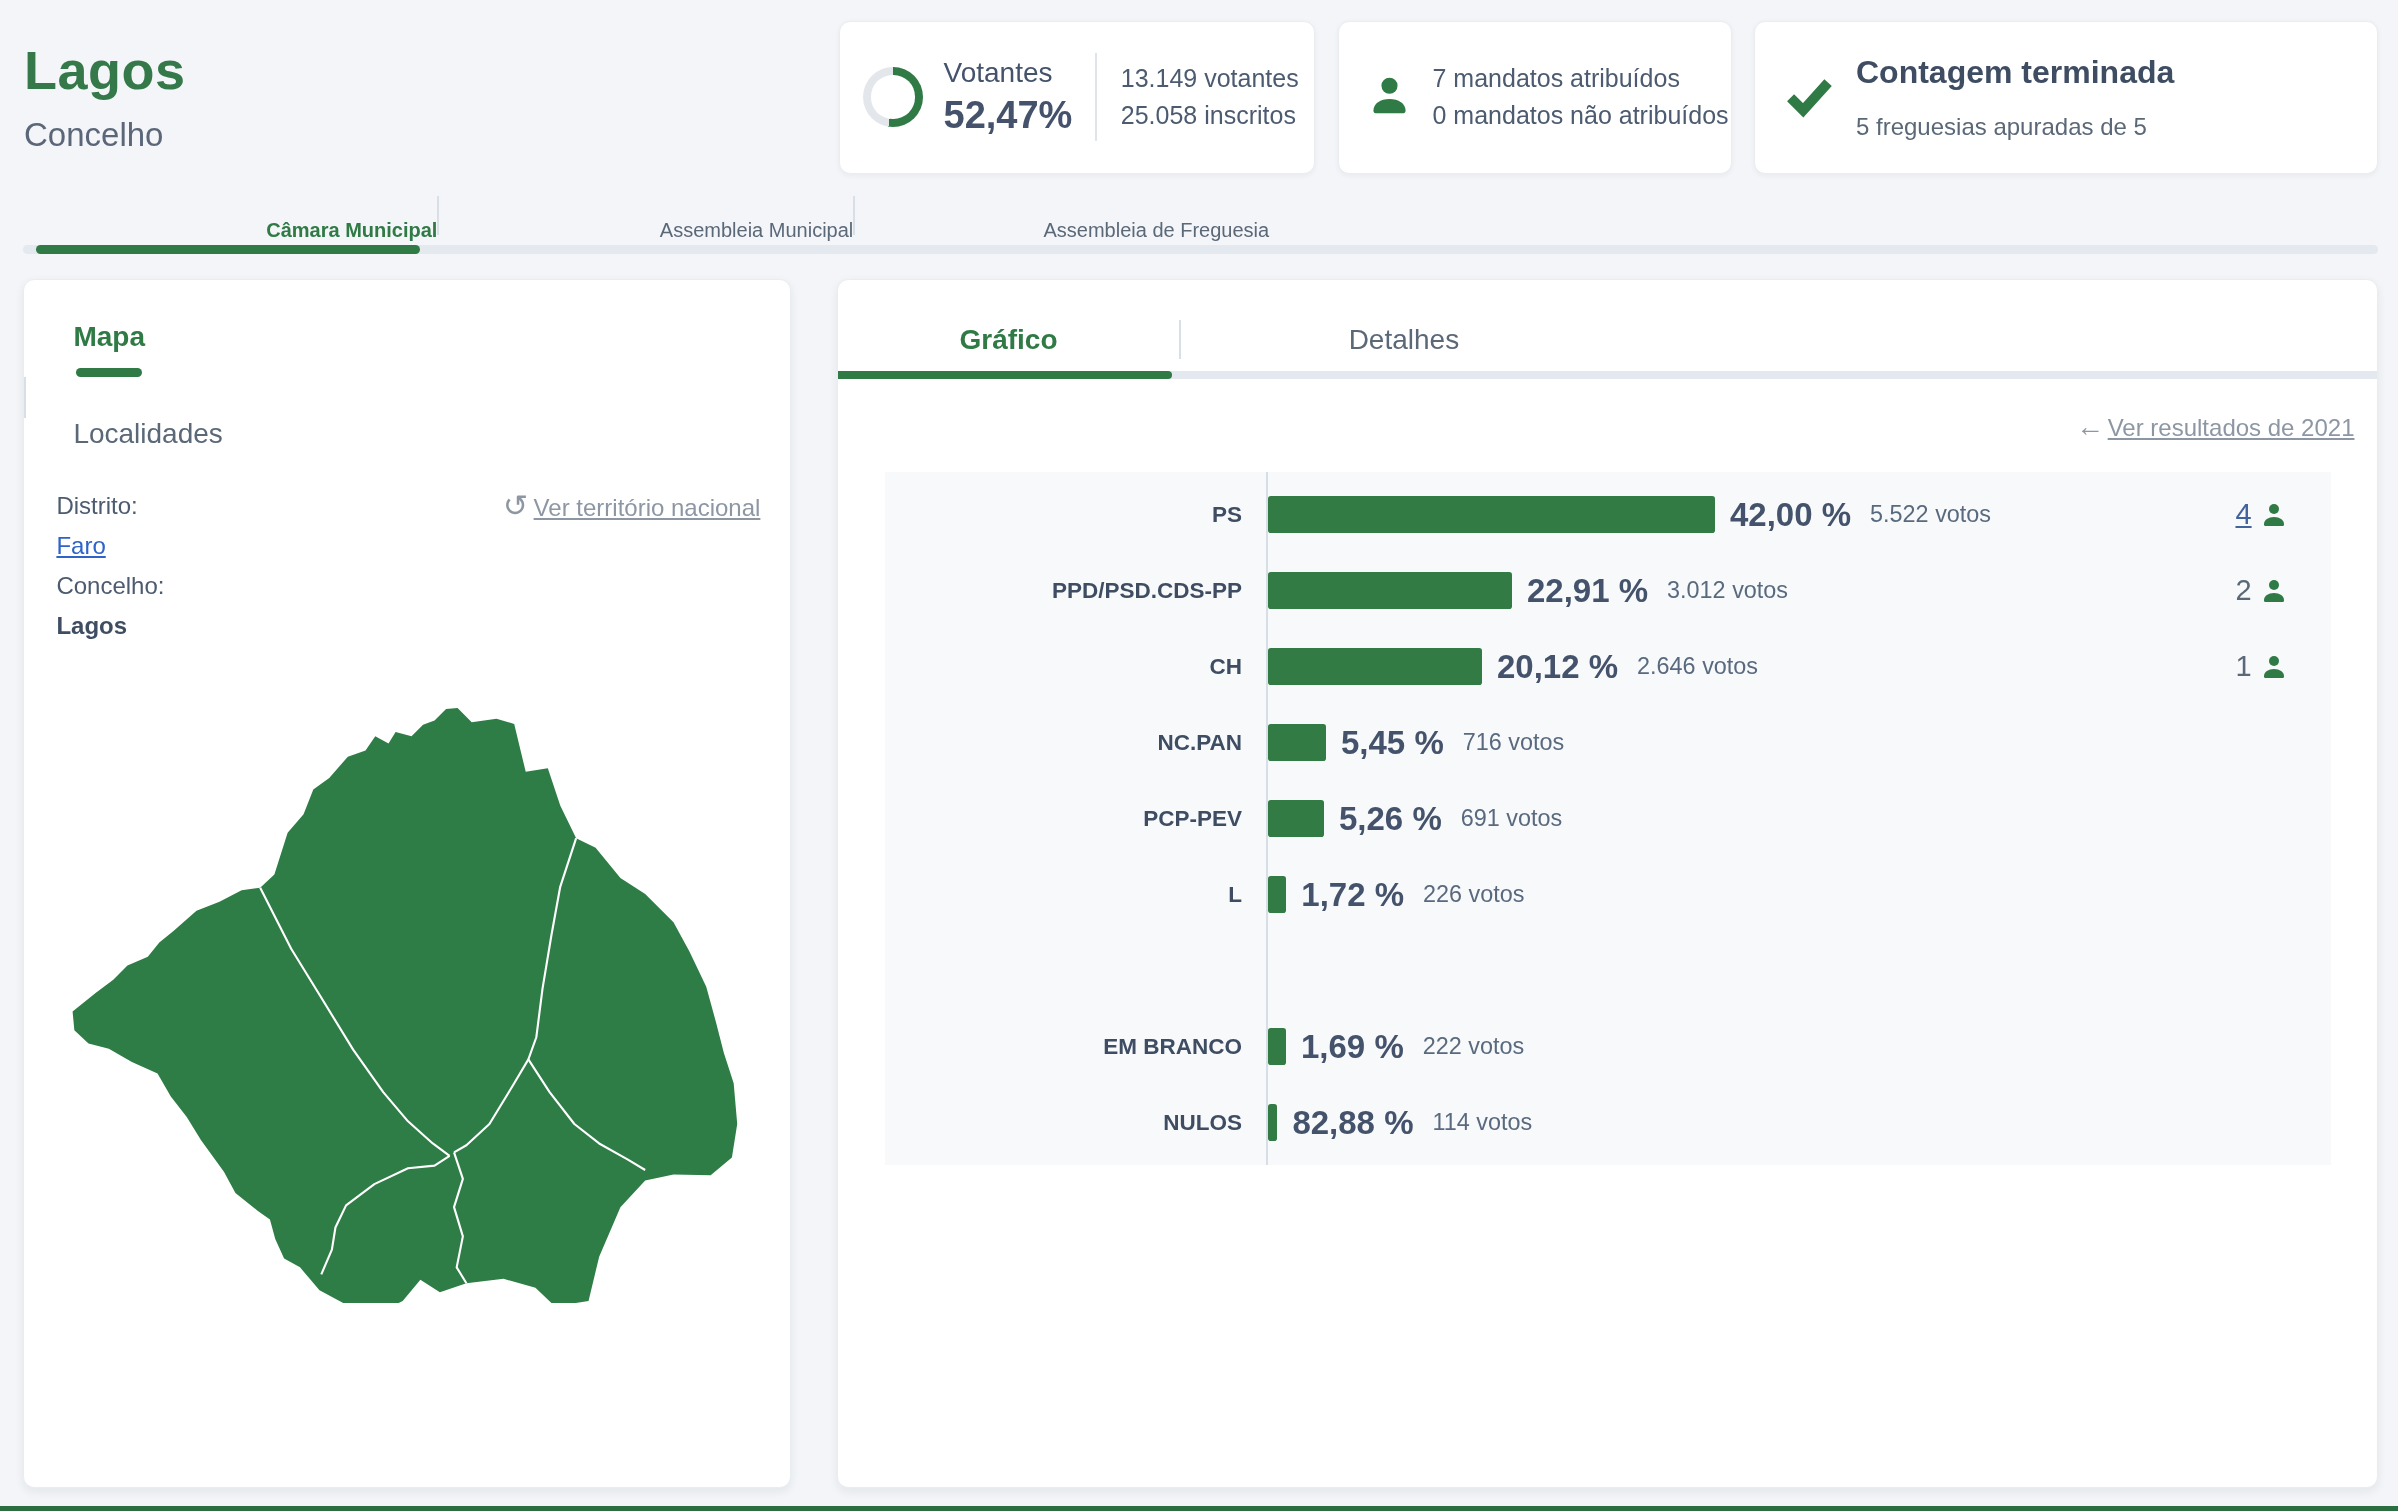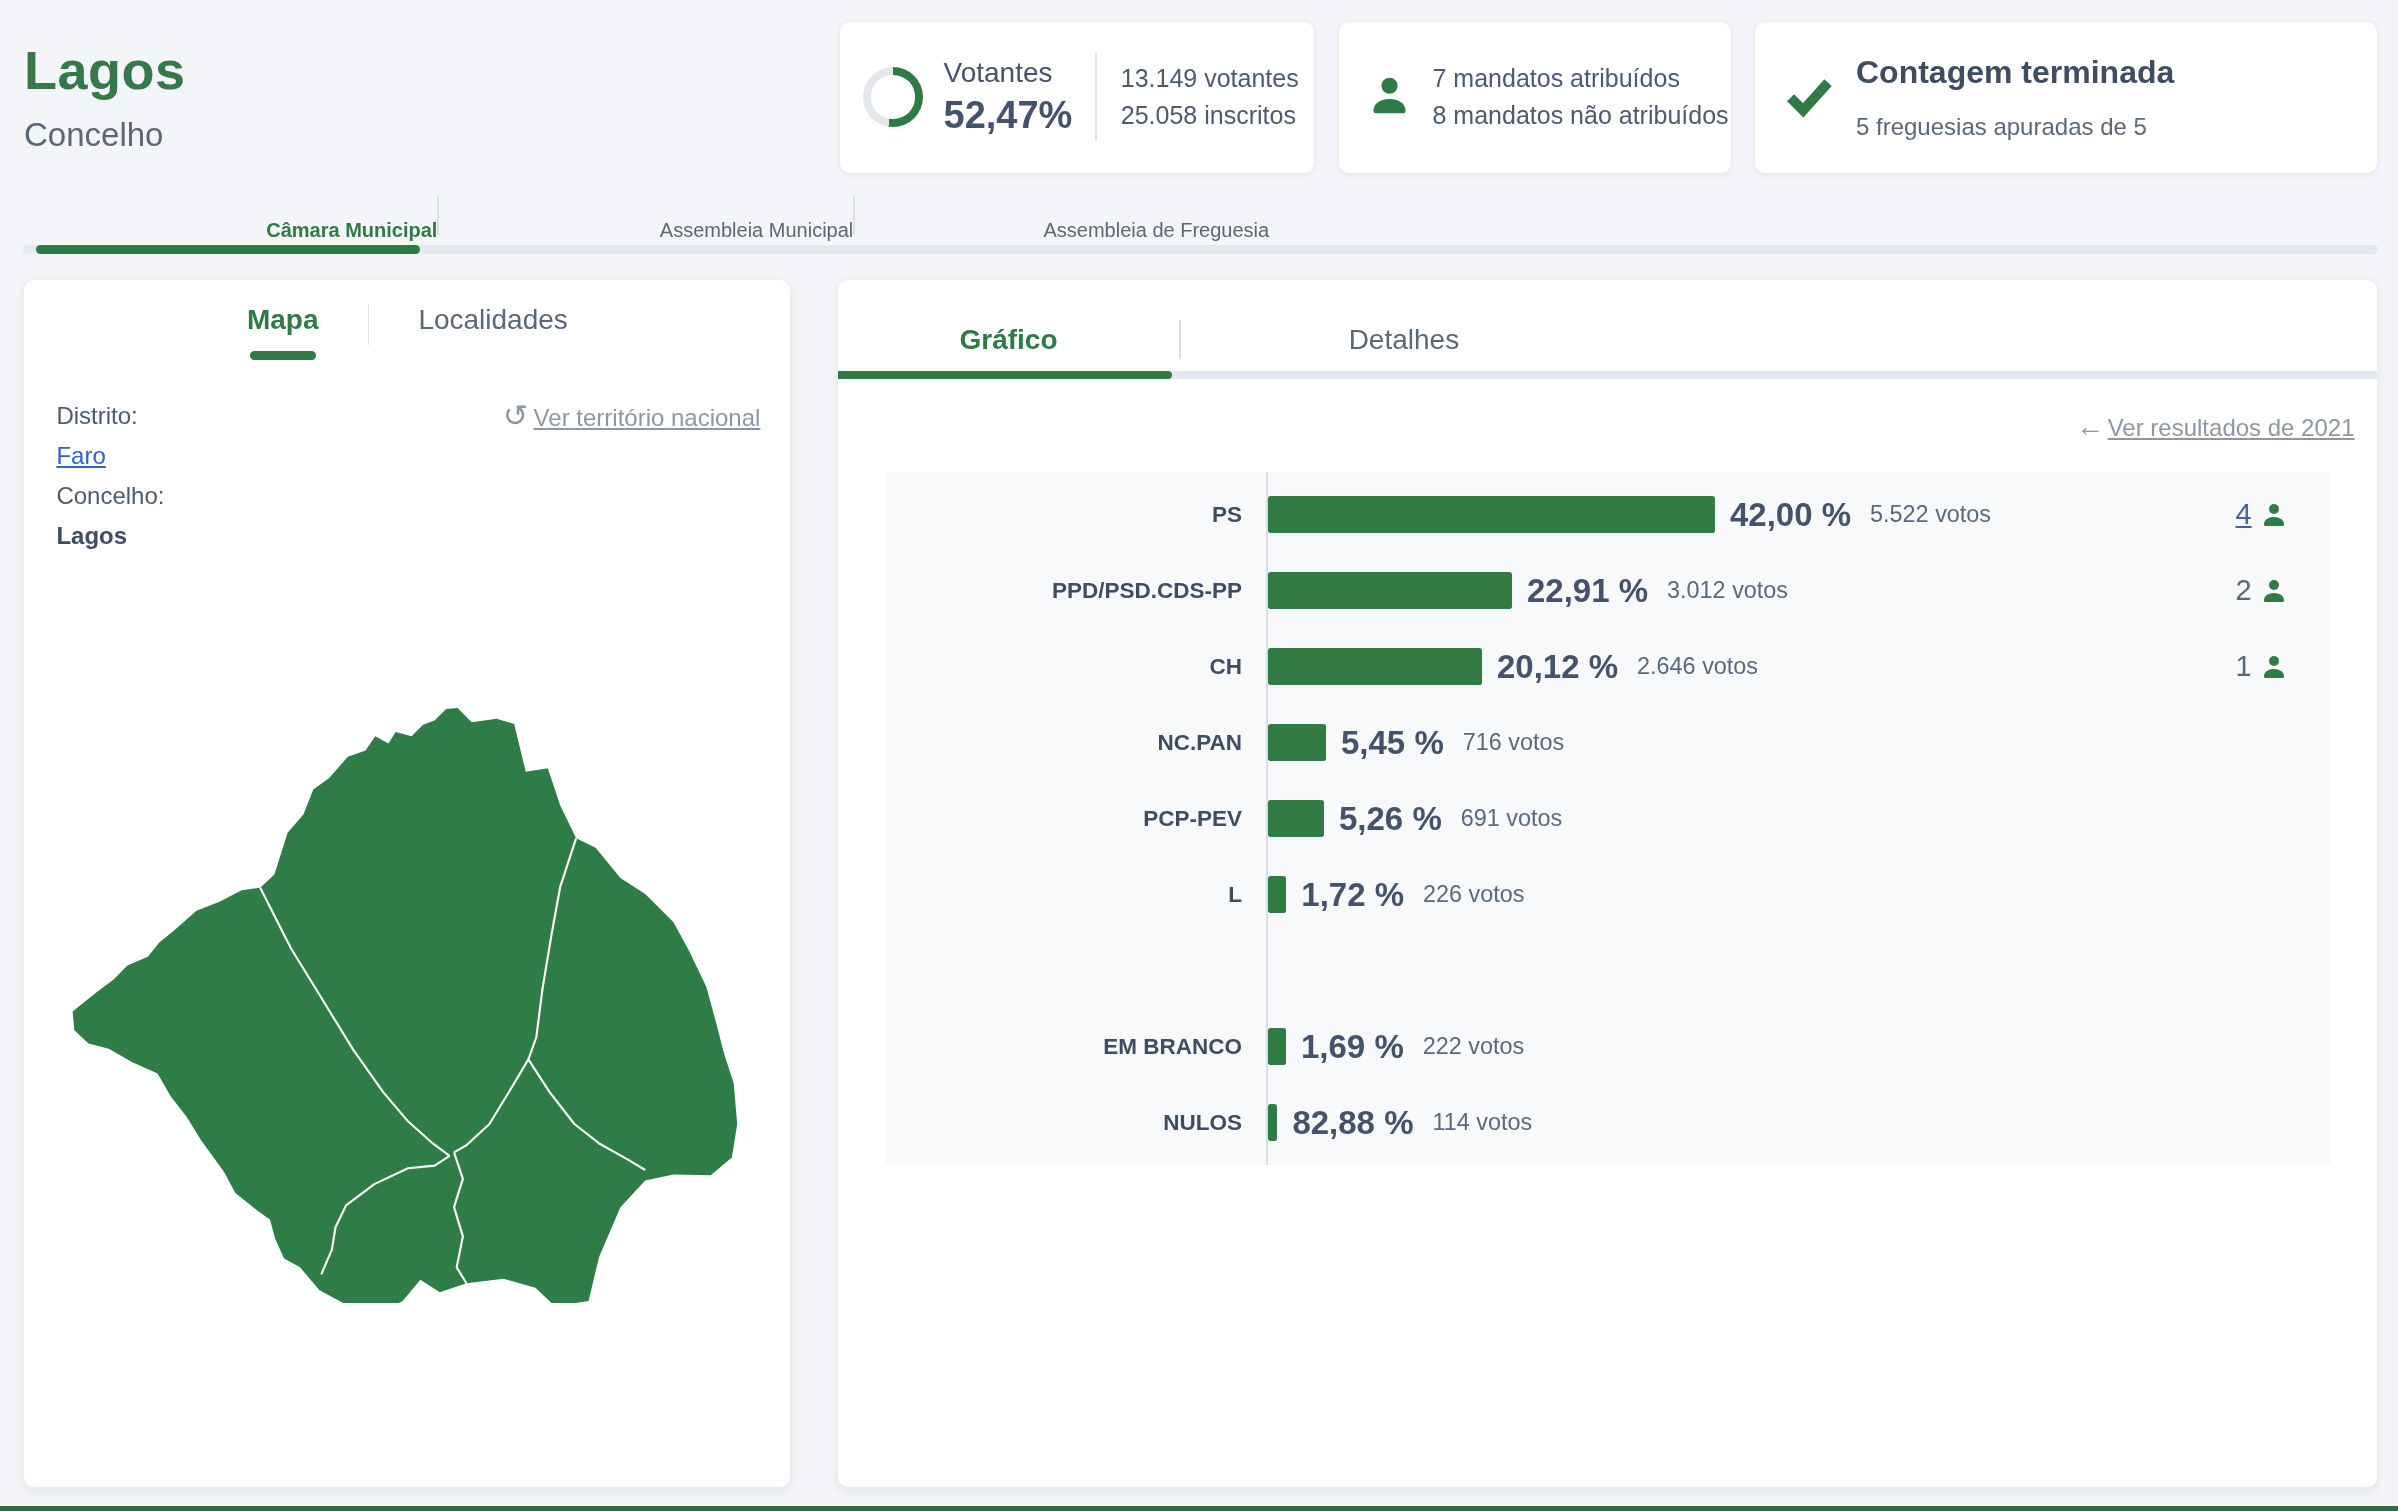--- a/index.html
+++ b/index.html
@@ -55,21 +55,21 @@
   
   .panel {
     position:absolute; top:279px; background:#fff;
     border:1.9px solid #e9edf2; border-radius:11.2px;
     box-shadow:0 3.7px 9.4px rgba(30,40,60,.07);
   }
   .left-panel  { left:23.4px;  width:768px;  height:1209px; }
   .right-panel { left:837px; width:1541px; height:1209px; }
 
   
-  .lp-tabs { display:flex; justify-content:center; align-items:flex-start; margin-top:24px; }
+  .lp-tabs { display:flex; justify-content:center; align-items:flex-start; margin-top:41px;flex-direction:column; }
   .lp-tab { font-size:28px; color:#5a6878; padding:0 49px; text-align:center; cursor:pointer; }
   .lp-tab.active .lp-label { color:#2f7a45; font-weight:bold; }
   .lp-bar { width:66px; height:9.4px; border-radius:4.7px; background:#2f7a45; margin:15px auto 0; display:none; }
   .lp-tab.active .lp-bar { display:block; }
   .lp-sep { width:1.9px; height:41px; background:#d9dfe6; flex:none; }
 
   .region { position:relative; margin:36px 30px 0 32px; }
   .info-label { font-size:24px; color:#4c5b70; line-height:40px; }
   .link-blue { font-size:24px; color:#2e63c8; text-decoration:underline; line-height:40px; cursor:pointer; display:inline-block; }
   .info-strong { font-size:24px; color:#3f4d63; font-weight:bold; line-height:40px; }
@@ -135,21 +135,21 @@
 
     <div class="card card-mandatos">
       <span class="m-icon">
         <svg width="45" height="45" viewBox="0 0 24 24" fill="#2f7a45">
             <circle cx="12" cy="6.8" r="4.3"></circle>
             <path d="M3.4 20.1c0-3.9 3.8-6.3 8.6-6.3s8.6 2.4 8.6 6.3c0 .9-.7 1.4-1.6 1.4H5c-.9 0-1.6-.5-1.6-1.4z"></path>
           </svg>
       </span>
       <div class="m-lines">
         <div>7 mandatos atribuídos</div>
-        <div>8 mandatos não atribuídos</div>
+        <div>0 mandatos não atribuídos</div>
       </div>
     </div>
 
     <div class="card card-contagem">
       <span class="c-icon">
         <svg width="52" height="52" viewBox="0 0 24 24">
             <path d="M3.5 12.8l5.8 5.8L20.8 5.8" stroke="#2f7a45" stroke-width="4.6" fill="none" stroke-linecap="butt" stroke-linejoin="miter"></path>
           </svg>
       </span>
       <div>

